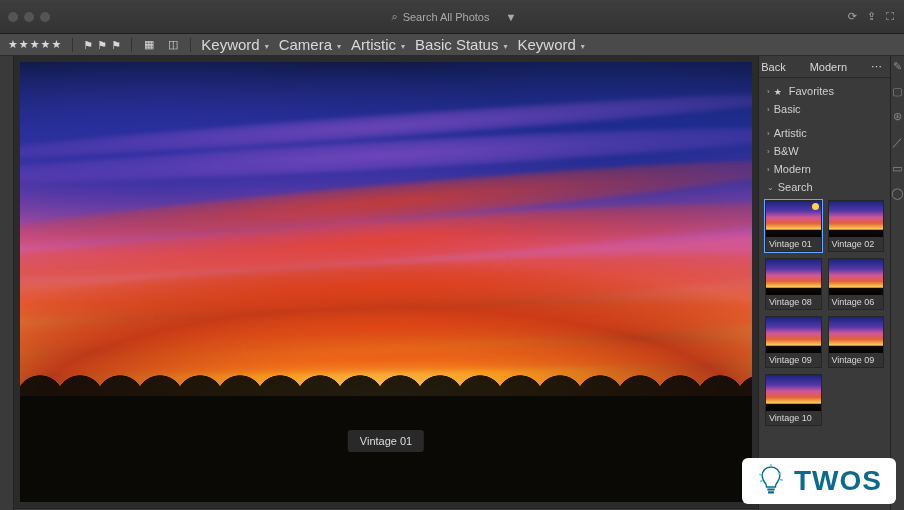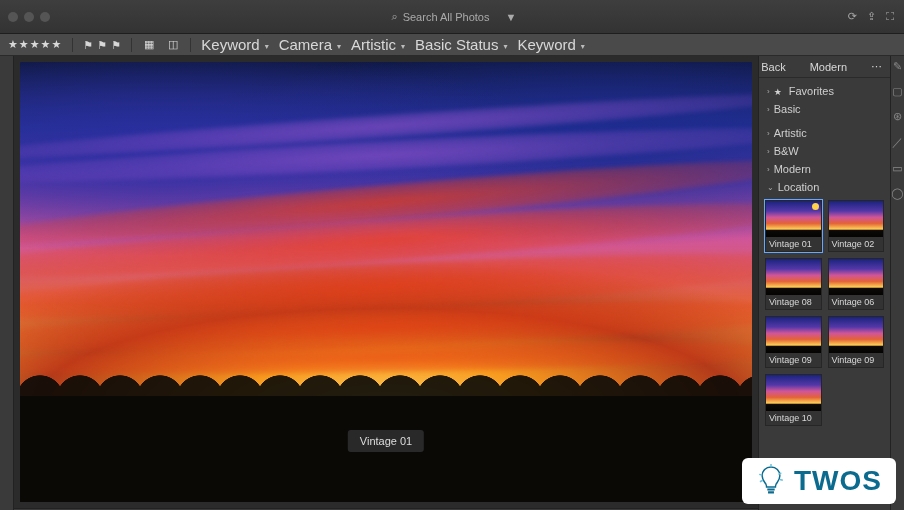--- a/index.html
+++ b/index.html
@@ -203,21 +203,21 @@
       <div class="sect">
           <span class="tri">›</span>
           <span>B&amp;W</span>
         </div>
       <div class="sect">
           <span class="tri">›</span>
           <span>Modern</span>
         </div>
       <div class="sect open">
           <span class="tri">⌄</span>
-          <span>Location</span>
+          <span>Search</span>
         </div>
       <div class="grid2" id="preset-grid">
           <div class="thumb active">
             <div class="thumb-img">
               <div class="mini"></div>
               <span class="fav-dot"></span>
             </div>
             <div class="thumb-label">Vintage 01</div>
           </div>
           <div class="thumb">

